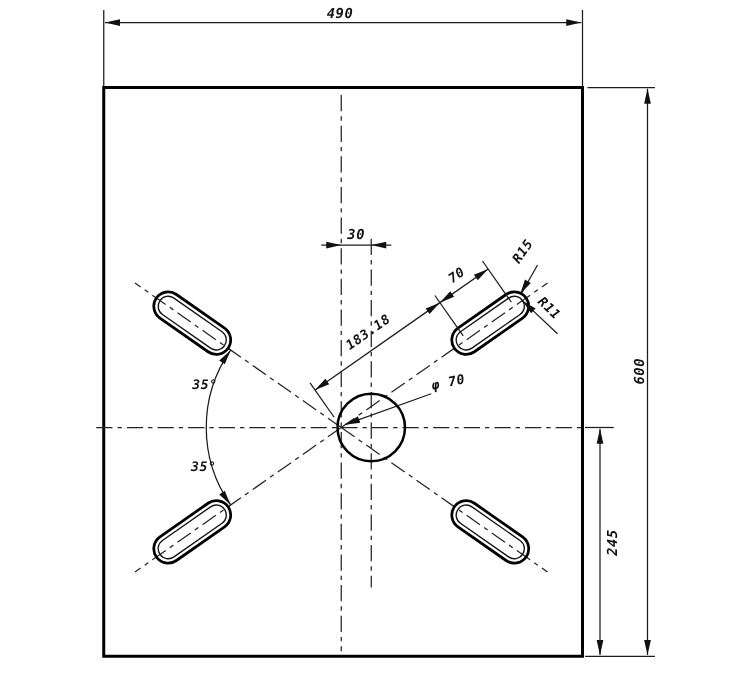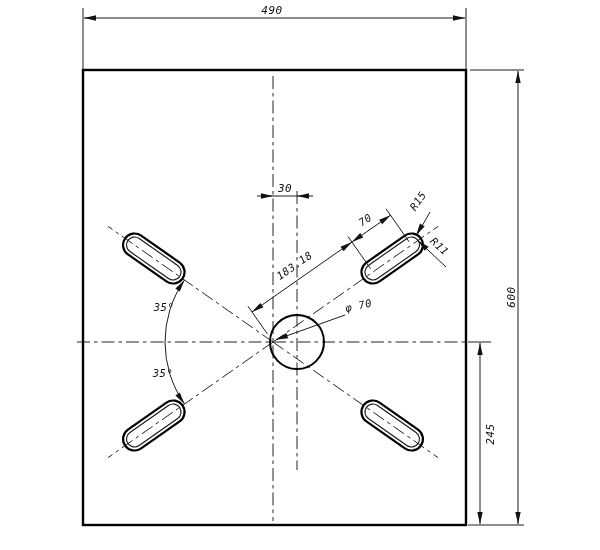--- a/index.html
+++ b/index.html
@@ -1,16 +1,16 @@
 <!DOCTYPE html>
 <html><head>
 <meta charset="utf-8">
 <style>
   html,body{margin:0;padding:0;background:#ffffff;}
-  .canvas-wrap{width:600px;height:550px;background:#ffffff;position:relative;}
+  .canvas-wrap{width:600px;height:550px;background:#ffffff;position:relative;font-weight:bold;}
   svg{display:block;}
   .thick{stroke:#000000;stroke-width:2.4;fill:none;stroke-linecap:square;}
   .slot-outer{stroke:#000000;stroke-width:2.2;fill:none;}
   .slot-inner{stroke:#151515;stroke-width:1.1;fill:none;}
   .circle-line{stroke:#000000;stroke-width:2;fill:none;}
   .thin{stroke:#1c1c1c;stroke-width:1;fill:none;stroke-linecap:butt;}
   .cl{stroke:#242424;stroke-width:1;fill:none;stroke-dasharray:13 4 3.5 4;stroke-linecap:butt;}
   .arw{fill:#111111;stroke:none;}
   text{font-family:"DejaVu Sans Mono","Liberation Mono",monospace;font-style:italic;
        font-size:11px;fill:#111111;letter-spacing:0.5px;}

